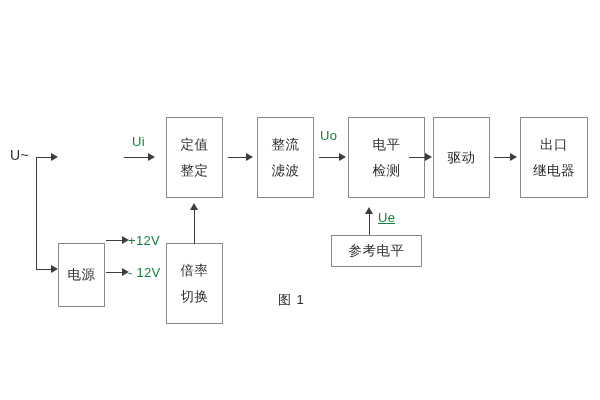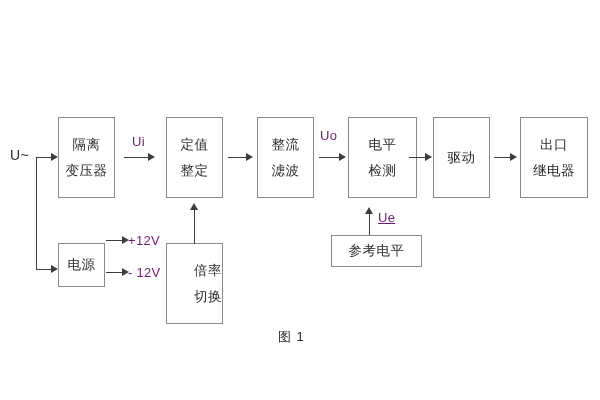--- a/index.html
+++ b/index.html
@@ -33,39 +33,38 @@
   .block .ln {
     display: block;
     white-space: nowrap;
     letter-spacing: 0.5px;
   }
   .block .ln + .ln { margin-top: 12px; }
 
   
   .siglabel {
     position: absolute;
-    color: #701a75;
+    color: #15803d;
     font-size: 13px;
     white-space: nowrap;
     letter-spacing: 0.3px;
   }
   .portlabel {
     position: absolute;
     color: #2b2b2b;
     font-size: 14px;
     white-space: nowrap;
     letter-spacing: 0.3px;
   }
   .caption {
     position: absolute;
     color: #2b2b2b;
     font-size: 13px;
     white-space: nowrap;
     letter-spacing: 1px;
-    margin-top: 37px;
   }
 
   
   .hline {
     position: absolute;
     height: 0;
     border-top: 1.4px solid #3d3d3d;
   }
   .vline {
     position: absolute;
@@ -97,24 +96,20 @@
 
   <div class="hline" style="left:36px; top:157px; width:20px;"></div>
   <div class="vline" style="left:36px; top:157px; height:112px;"></div>
 
   <div class="hline" style="left:36px; top:157px; width:15px;"></div>
   <div class="arrow-r" style="left:51px; top:153px;"></div>
 
   <div class="hline" style="left:36px; top:269px; width:15px;"></div>
   <div class="arrow-r" style="left:51px; top:265px;"></div>
 
-  <div class="block" style="left:58px; top:117px; width:57px; height:81px;">
-    <span class="ln">隔离</span>
-    <span class="ln">变压器</span>
-  </div>
 
   <div class="siglabel" style="left:132px; top:134px;">Ui</div>
   <div class="hline" style="left:124px; top:157px; width:24px;"></div>
   <div class="arrow-r" style="left:148px; top:153px;"></div>
 
   <div class="block" style="left:166px; top:117px; width:57px; height:81px;">
     <span class="ln">定值</span>
     <span class="ln">整定</span>
   </div>
 
@@ -123,53 +118,53 @@
 
   <div class="block" style="left:257px; top:117px; width:57px; height:81px;">
     <span class="ln">整流</span>
     <span class="ln">滤波</span>
   </div>
 
   <div class="siglabel" style="left:320px; top:128px;">Uo</div>
   <div class="hline" style="left:319px; top:157px; width:20px;"></div>
   <div class="arrow-r" style="left:339px; top:153px;"></div>
 
-  <div class="block" style="left:348px; top:117px; width:69px; height:81px;">
+  <div class="block" style="left:348px; top:117px; width:77px; height:81px;">
     <span class="ln">电平</span>
     <span class="ln">检测</span>
   </div>
 
   <div class="hline" style="left:409px; top:157px; width:16px;"></div>
   <div class="arrow-r" style="left:425px; top:153px;"></div>
 
   <div class="block" style="left:433px; top:117px; width:57px; height:81px;">
     <span class="ln">驱动</span>
   </div>
 
   <div class="hline" style="left:494px; top:157px; width:16px;"></div>
   <div class="arrow-r" style="left:510px; top:153px;"></div>
 
   <div class="block" style="left:520px; top:117px; width:68px; height:81px;">
     <span class="ln">出口</span>
     <span class="ln">继电器</span>
   </div>
 
-  <div class="block" style="left:58px; top:243px; width:47px; height:44px;">
+  <div class="block" style="left:58px; top:243px; width:47px; height:64px;">
     <span class="ln">电源</span>
   </div>
 
   <div class="hline" style="left:106px; top:240px; width:16px;"></div>
   <div class="arrow-r" style="left:122px; top:236px;"></div>
   <div class="siglabel" style="left:128px; top:233px;">+12V</div>
 
   <div class="hline" style="left:106px; top:272px; width:16px;"></div>
   <div class="arrow-r" style="left:122px; top:268px;"></div>
   <div class="siglabel" style="left:128px; top:265px;">- 12V</div>
 
-  <div class="block" style="left:166px; top:243px; width:57px; height:81px;align-items:flex-end;">
+  <div class="block" style="left:166px; top:243px; width:57px; height:81px;">
     <span class="ln">倍率</span>
     <span class="ln">切换</span>
   </div>
 
   <div class="vline" style="left:194px; top:208px; height:36px;"></div>
   <div class="arrow-u" style="left:190px; top:203px;"></div>
 
   <div class="block" style="left:331px; top:235px; width:91px; height:32px;">
     <span class="ln">参考电平</span>
   </div>

